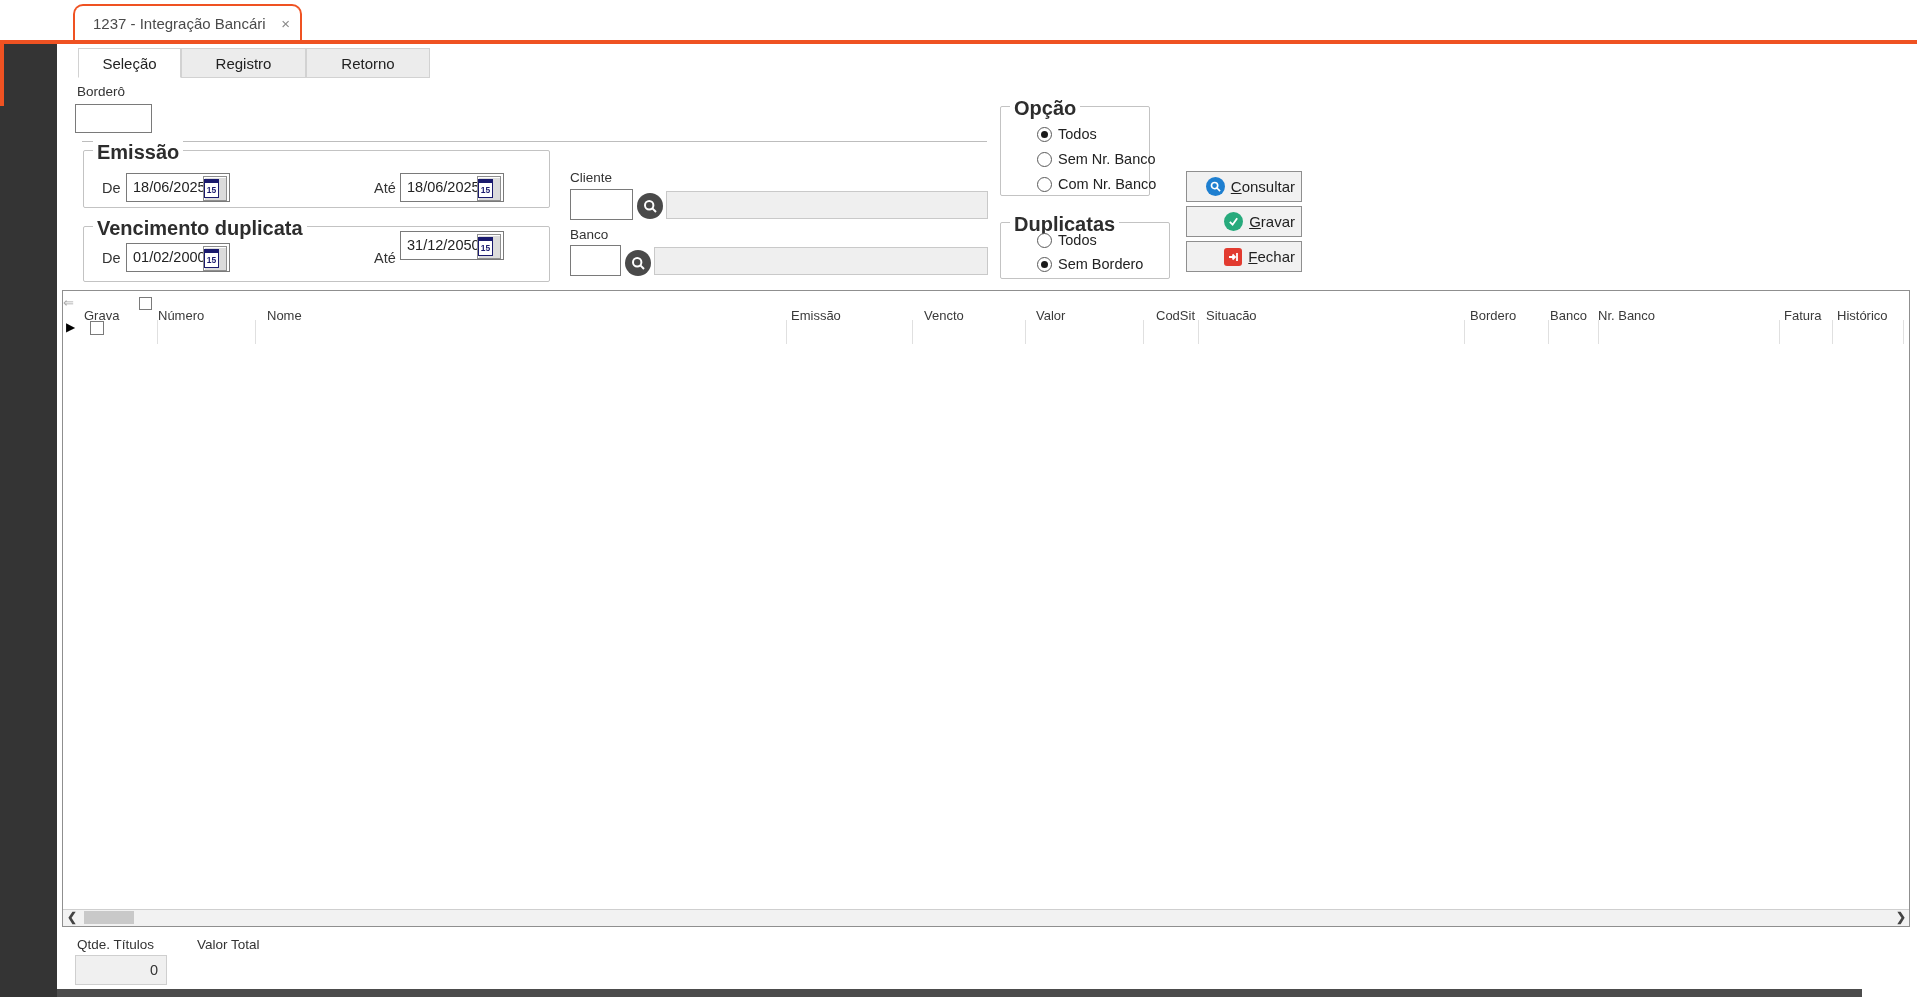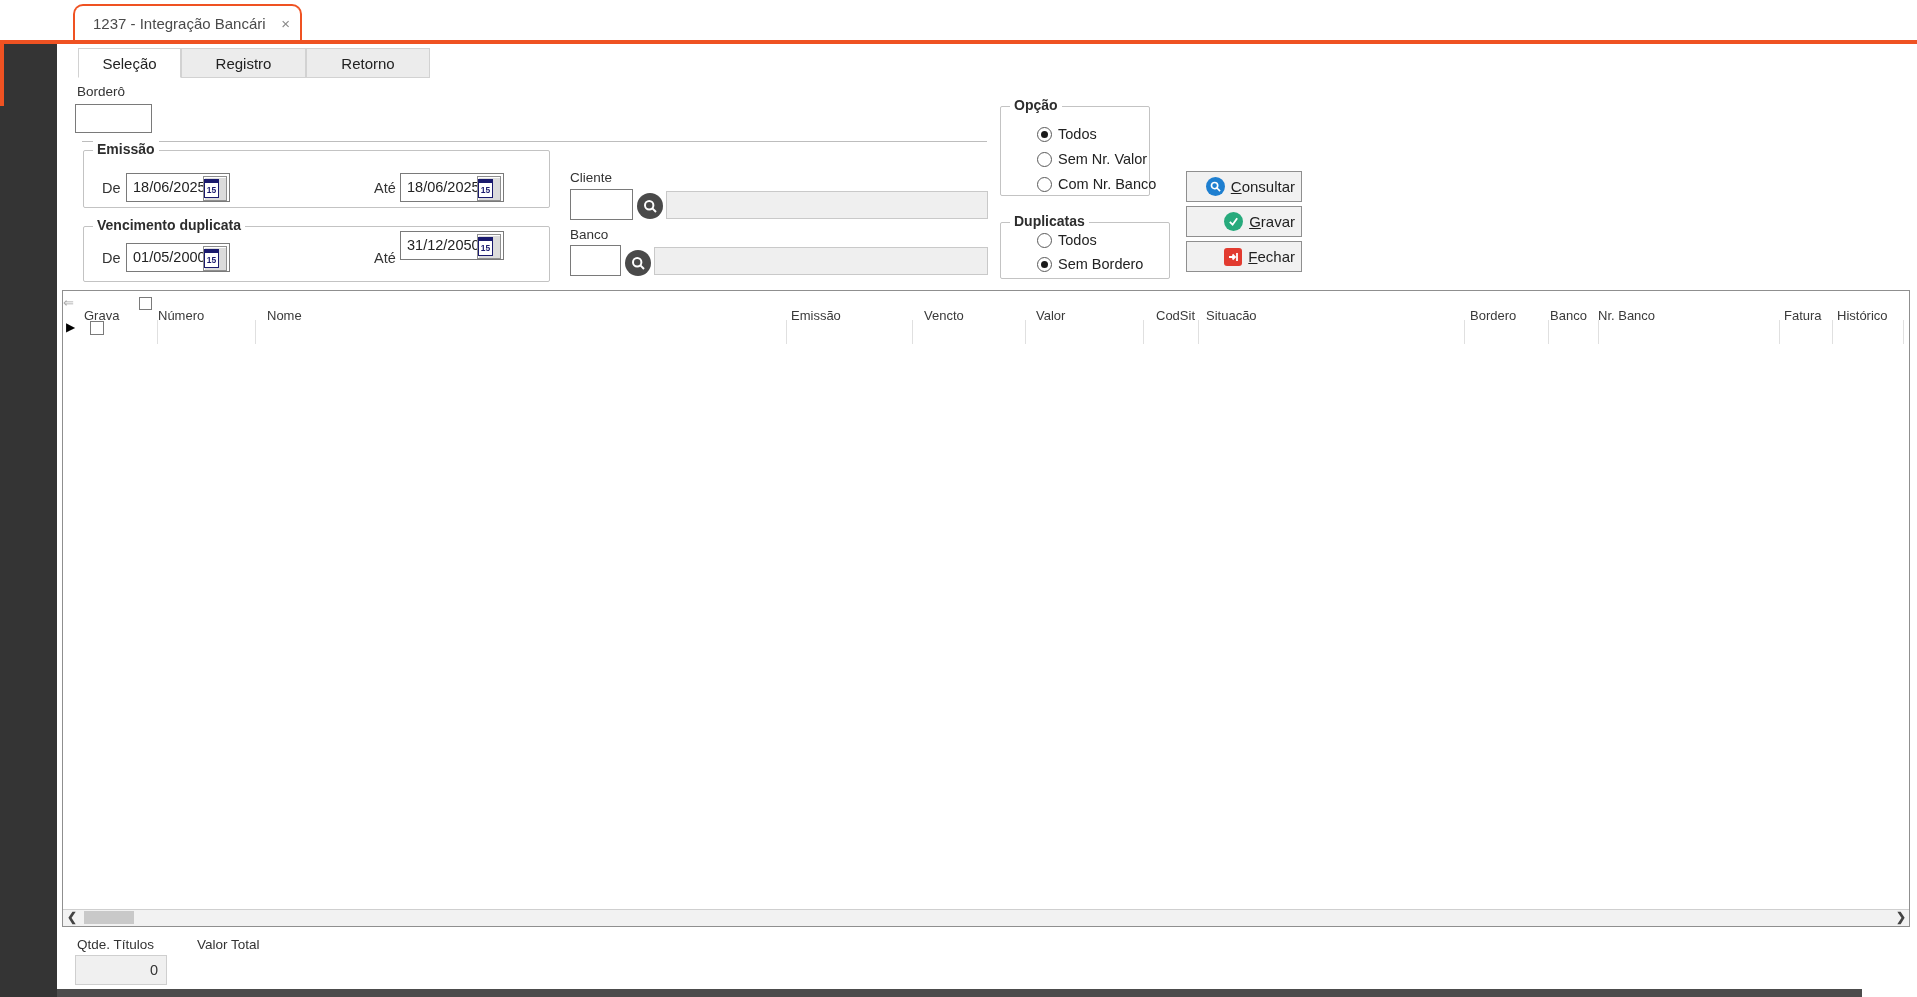--- a/index.html
+++ b/index.html
@@ -30,21 +30,21 @@
     justify-content:center;font-size:15px;color:#222;cursor:pointer;}
   #tab-selecao{left:78px;width:103px;background:#fff;border-bottom:1px solid #fff;z-index:2;}
   #tab-registro{left:181px;width:125px;background:#ececec;}
   #tab-retorno{left:306px;width:124px;background:#ececec;}
   
   .lbl{font-size:13.5px;color:#333;white-space:nowrap;}
   .inp{box-sizing:border-box;border:1px solid #7a7a7a;background:#fff;font-size:14.5px;
     font-family:"Liberation Sans",sans-serif;color:#222;padding:0 5px;}
   .inp-dis{box-sizing:border-box;border:1px solid #c9c9c9;background:#efefef;}
   .fieldset{border:1px solid #c3c3c3;border-radius:2px;box-sizing:border-box;}
-  .legend{position:absolute;top:-10px;left:9px;background:#fff;padding:0 4px;font-weight:bold;font-size:14px;color:#2d2d2d;}
+  .legend{position:absolute;top:-10px;left:9px;background:#fff;padding:0 4px;font-weight:bold;font-size:20px;color:#2d2d2d;}
   .datebox{box-sizing:border-box;width:104px;height:29px;border:1px solid #7a7a7a;background:#fff;
     font-size:14.5px;color:#222;padding:5px 28px 0 6px;white-space:nowrap;}
   .calbtn{position:absolute;right:2px;top:2px;width:22px;height:23px;background:#dcdcdc;border:1px solid #8f8f8f;
     box-shadow:inset 1px 1px 0 #fff;display:flex;align-items:center;justify-content:flex-start;cursor:pointer;}
   .calpage{width:13px;height:14px;background:#fff;border:1.5px solid #1a1a6e;border-top-width:4px;
     font-size:8.5px;font-weight:bold;color:#1a1a6e;display:flex;align-items:center;justify-content:center;}
   .lupabtn{width:26px;height:26px;border-radius:50%;background:#4a4a4a;display:flex;align-items:center;
     justify-content:center;cursor:pointer;}
   .radio-row{display:flex;align-items:center;gap:6px;position:absolute;font-size:14.5px;color:#222;cursor:pointer;padding-left:29px;}
   .radio{width:15px;height:15px;border:1px solid #5a5a5a;border-radius:50%;background:#fff;box-sizing:border-box;position:relative;}
@@ -241,21 +241,21 @@
   <span class="calbtn">
       <span class="calpage">15</span>
     </span>
 </div>
 
 <div class="abs fieldset" style="left:83px;top:226px;width:467px;height:56px">
   <span class="legend">Vencimento duplicata</span>
 </div>
 <span class="abs lbl" style="left:102px;top:250px;font-size:14.5px">De</span>
 <div class="abs datebox" style="left:126px;top:243px">
-  <span>01/05/2000</span>
+  <span>01/02/2000</span>
   <span class="calbtn">
       <span class="calpage">15</span>
     </span>
 </div>
 <span class="abs lbl" style="left:374px;top:250px;font-size:14.5px">Até</span>
 <div class="abs datebox" style="left:400px;top:231px">
   <span>31/12/2050</span>
   <span class="calbtn">
       <span class="calpage">15</span>
     </span>
@@ -283,21 +283,21 @@
 
 <div class="abs fieldset" style="left:1000px;top:106px;width:150px;height:90px">
   <span class="legend">Opção</span>
 </div>
 <label class="radio-row" style="left:1008px;top:126px">
   <span class="radio checked"></span>
   <span>Todos</span>
 </label>
 <label class="radio-row" style="left:1008px;top:151px">
   <span class="radio"></span>
-  <span>Sem Nr. Valor</span>
+  <span>Sem Nr. Banco</span>
 </label>
 <label class="radio-row" style="left:1008px;top:176px">
   <span class="radio"></span>
   <span>Com Nr. Banco</span>
 </label>
 
 <div class="abs fieldset" style="left:1000px;top:222px;width:170px;height:57px">
   <span class="legend">Duplicatas</span>
 </div>
 <label class="radio-row" style="left:1008px;top:232px">

